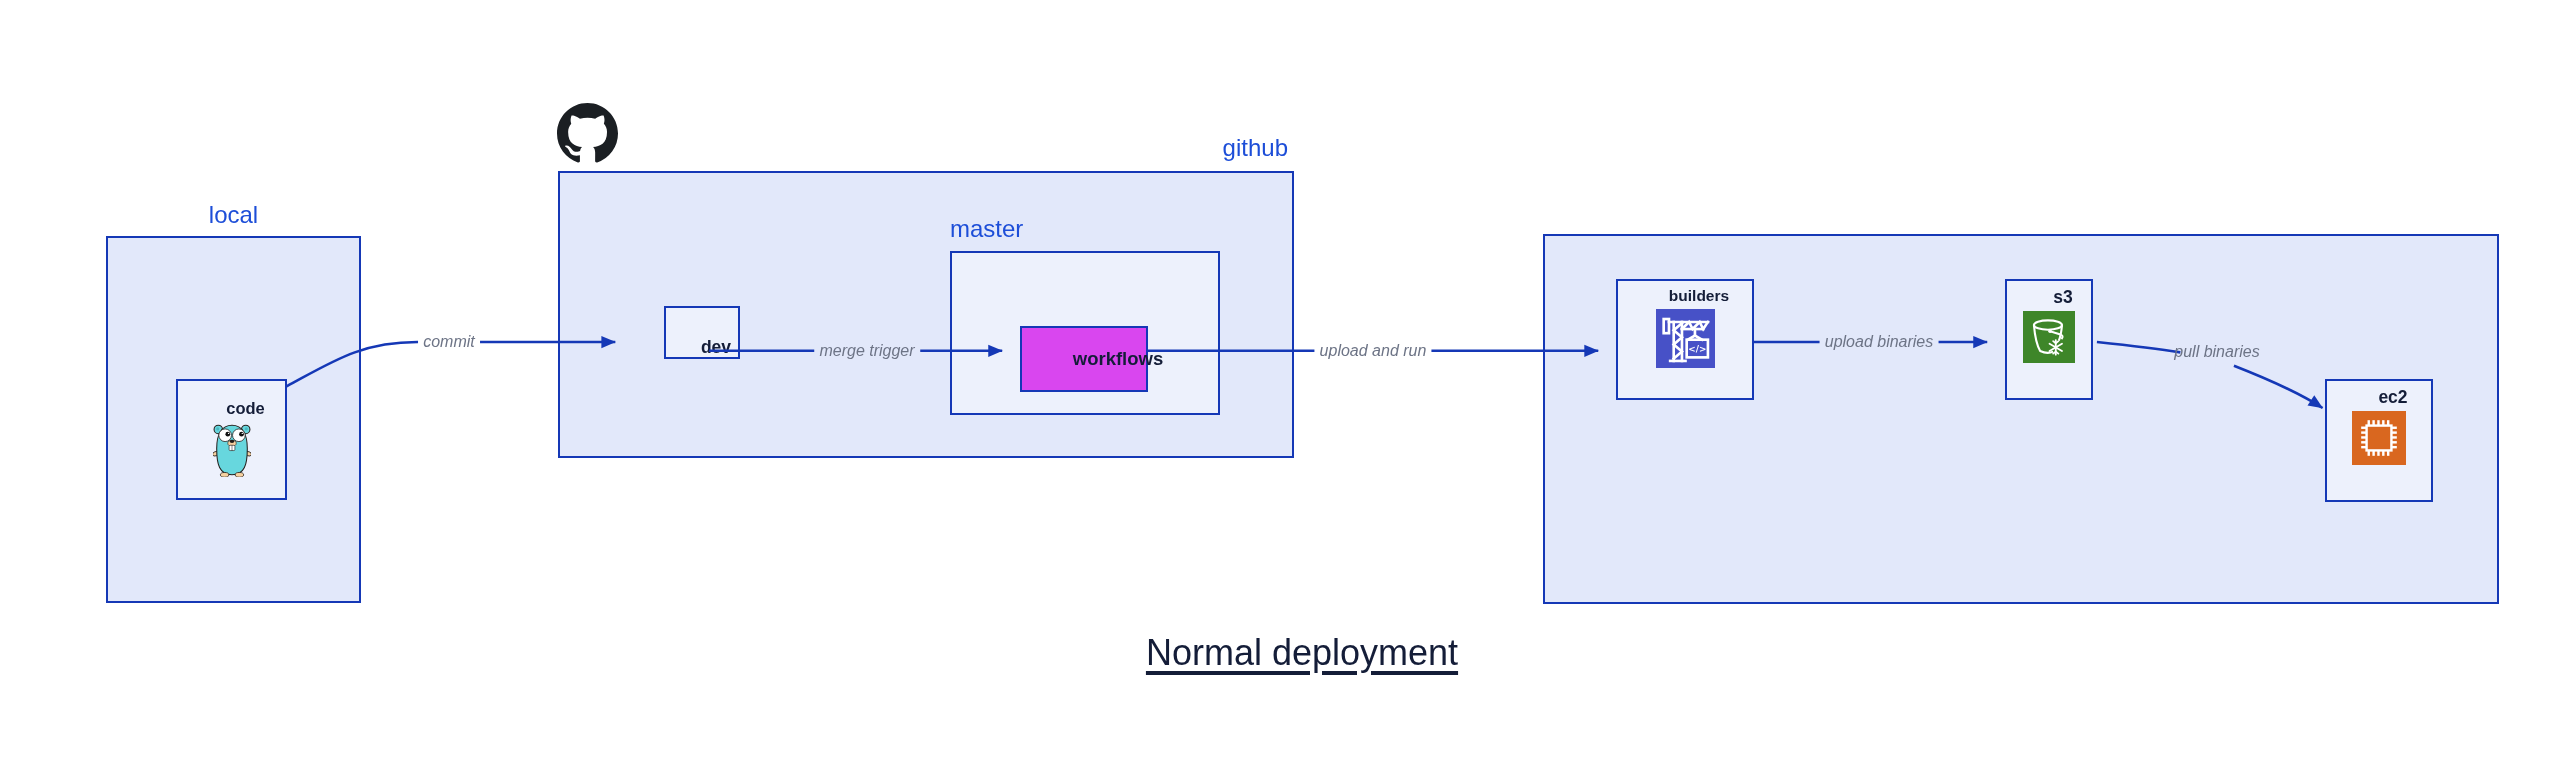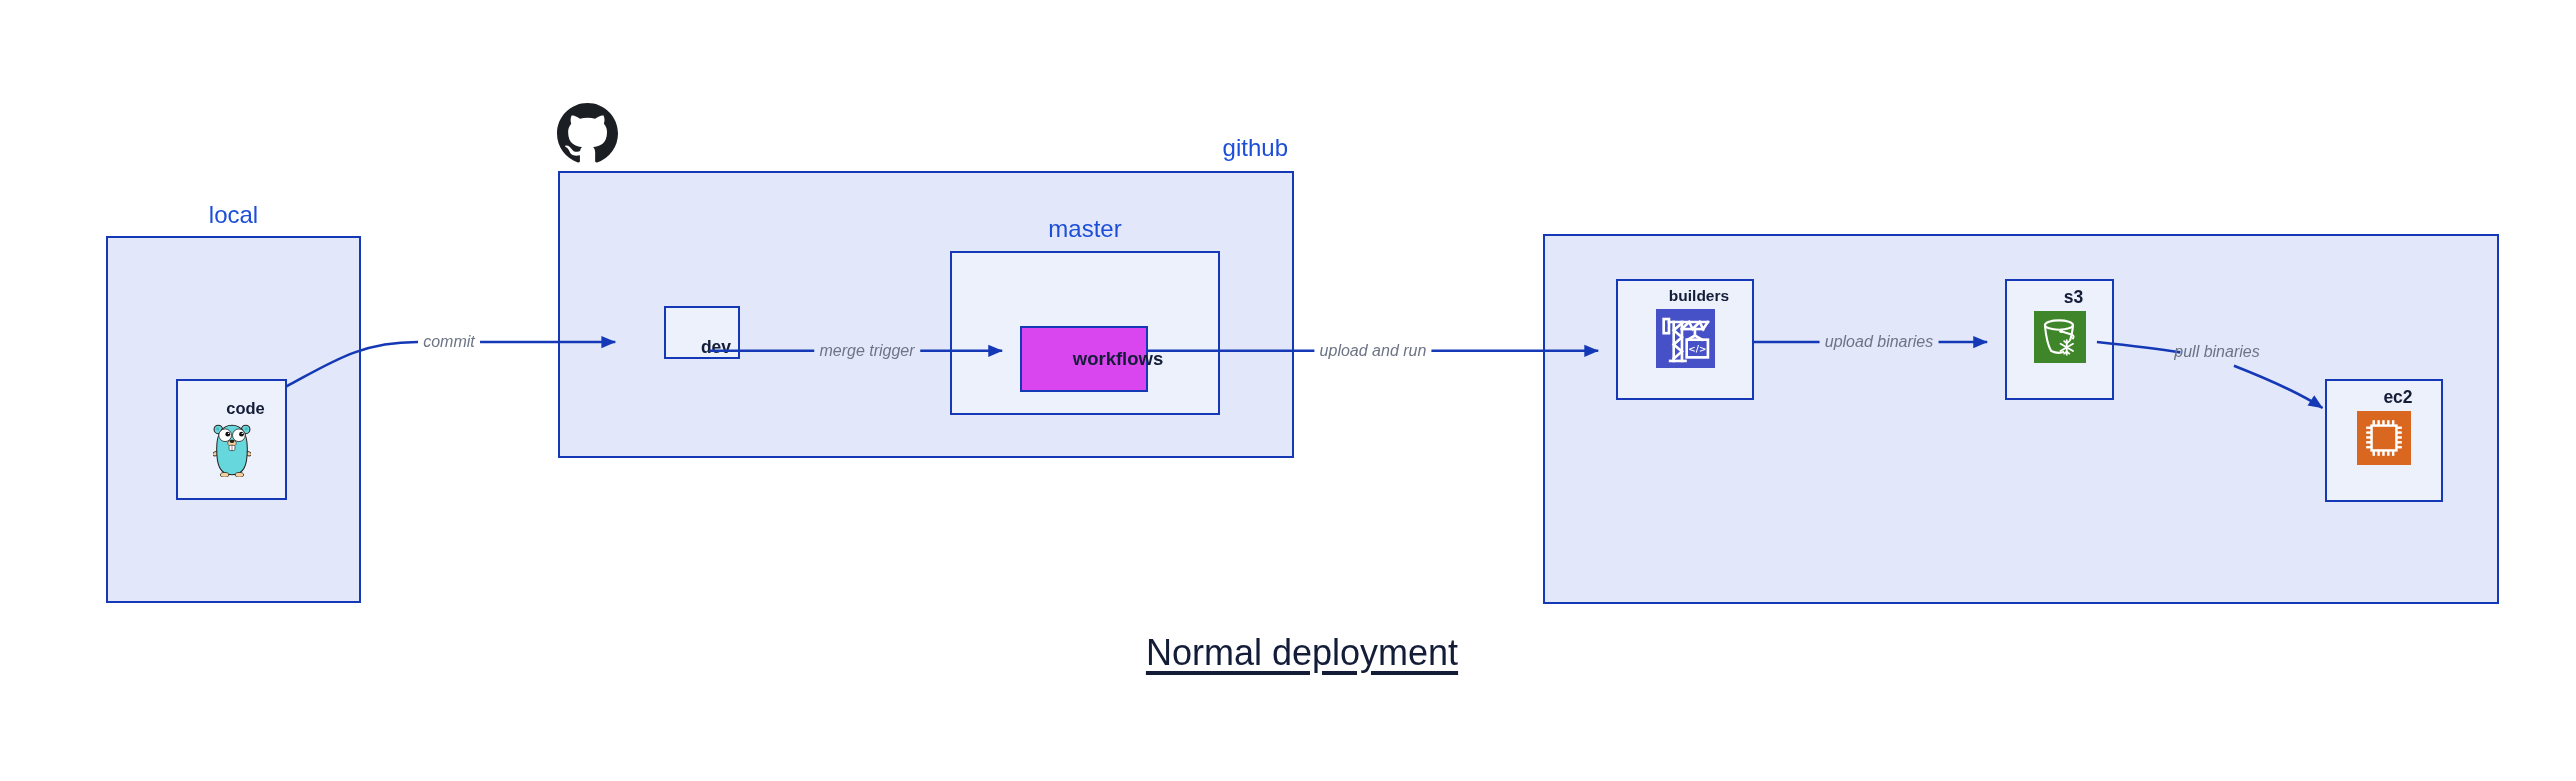--- a/index.html
+++ b/index.html
@@ -119,21 +119,21 @@
       <path fill="#1b1f23" fill-rule="evenodd" d="M8 0C3.58 0 0 3.58 0 8c0 3.54 2.29 6.53 5.47 7.59.4.07.55-.17.55-.38 0-.19-.01-.82-.01-1.49-2.01.37-2.53-.49-2.69-.94-.09-.23-.48-.94-.82-1.13-.28-.15-.68-.52-.01-.53.63-.01 1.08.58 1.23.82.72 1.21 1.87.87 2.33.66.07-.52.28-.87.51-1.07-1.78-.2-3.64-.89-3.64-3.95 0-.87.31-1.59.82-2.15-.08-.2-.36-1.02.08-2.12 0 0 .67-.21 2.2.82.64-.18 1.32-.27 2-.27s1.36.09 2 .27c1.53-1.04 2.2-.82 2.2-.82.44 1.1.16 1.92.08 2.12.51.56.82 1.27.82 2.15 0 3.07-1.87 3.75-3.65 3.95.29.25.54.73.54 1.48 0 1.07-.01 1.93-.01 2.2 0 .21.15.46.55.38A8.013 8.013 0 0 0 16 8c0-4.42-3.58-8-8-8z"></path>
     </svg>
   </span>
   <div class="group-label" style="left:1082px;top:135px;width:206px;text-align:right;">github</div>
   <div class="group" style="left:558px;top:171px;width:736px;height:287px;"></div>
 
   <div class="node center-label" style="left:664px;top:306px;width:76px;height:53px;justify-content:flex-end;" id="dev-node">
     <span class="node-label">dev</span>
   </div>
 
-  <div class="group-label" style="left:950px;top:216px;width:270px;text-align:center;">master</div>
+  <div class="group-label" style="left:950px;top:216px;width:270px;">master</div>
   <div class="node" style="left:950px;top:251px;width:270px;height:164px;z-index:2;"></div>
 
   <div class="node" id="workflows-node" style="left:1020px;top:326px;width:128px;height:66px;justify-content:center;">
     <span class="node-label">workflows</span>
   </div>
 
   <div class="group" style="left:1543px;top:234px;width:956px;height:370px;"></div>
 
   <div class="node" style="left:1616px;top:279px;width:138px;height:121px;padding-top:6.2px;">
     <span class="node-label" style="font-size:15.5px;">builders</span>
@@ -151,21 +151,21 @@
           <polyline points="44,34 56,22 62,34 74,22 80,34 88,22"></polyline>
           <line x1="66" y1="34" x2="66" y2="45"></line>
           <polyline points="54,52 66,45 78,52"></polyline>
           <rect x="52" y="52" width="36" height="30"></rect>
         </g>
         <text x="70" y="73" fill="#ffffff" font-family="DejaVu Sans, sans-serif" font-size="15" font-weight="bold" text-anchor="middle">&lt;/&gt;</text>
       </svg>
     </span>
   </div>
 
-  <div class="node" style="left:2005px;top:279px;width:109px;height:121px;padding-top:6.2px;">
+  <div class="node" style="left:2005px;top:279px;width:88px;height:121px;padding-top:6.2px;">
     <span class="node-label" style="font-size:17.5px;">s3</span>
     <span class="icon-tile">
       <svg viewBox="0 0 100 100" width="52" height="52">
         <rect x="0" y="0" width="100" height="100" fill="#3e8629"></rect>
         <g stroke="#ffffff" stroke-width="4" fill="none">
           <ellipse cx="48" cy="27" rx="27" ry="9"></ellipse>
           <path d="M21 27 C23 50 28 68 33 77 C42 81 52 81 58 78"></path>
           <path d="M75 27 C74 39 72 49 69 57"></path>
           <path d="M52 39 L72 45 Q79 48 74 54"></path>
         </g>
@@ -174,21 +174,21 @@
           <line x1="63" y1="56" x2="63" y2="84"></line>
           <line x1="51" y1="63" x2="75" y2="77"></line>
           <line x1="51" y1="77" x2="75" y2="63"></line>
           <polyline points="58,58 63,62 68,58"></polyline>
           <polyline points="58,82 63,78 68,82"></polyline>
         </g>
       </svg>
     </span>
   </div>
 
-  <div class="node" style="left:2325px;top:379px;width:118px;height:123px;padding-top:6.2px;">
+  <div class="node" style="left:2325px;top:379px;width:108px;height:123px;padding-top:6.2px;">
     <span class="node-label" style="font-size:17.5px;">ec2</span>
     <span class="icon-tile">
       <svg viewBox="0 0 100 100" width="54" height="54">
         <rect x="0" y="0" width="100" height="100" fill="#d9671f"></rect>
         <g stroke="#ffffff" stroke-width="4.5" fill="none">
           <rect x="27" y="27" width="46" height="46"></rect>
           <g>
             <line x1="31" y1="17" x2="31" y2="27"></line>
               <line x1="40" y1="17" x2="40" y2="27"></line>
               <line x1="49" y1="17" x2="49" y2="27"></line>

